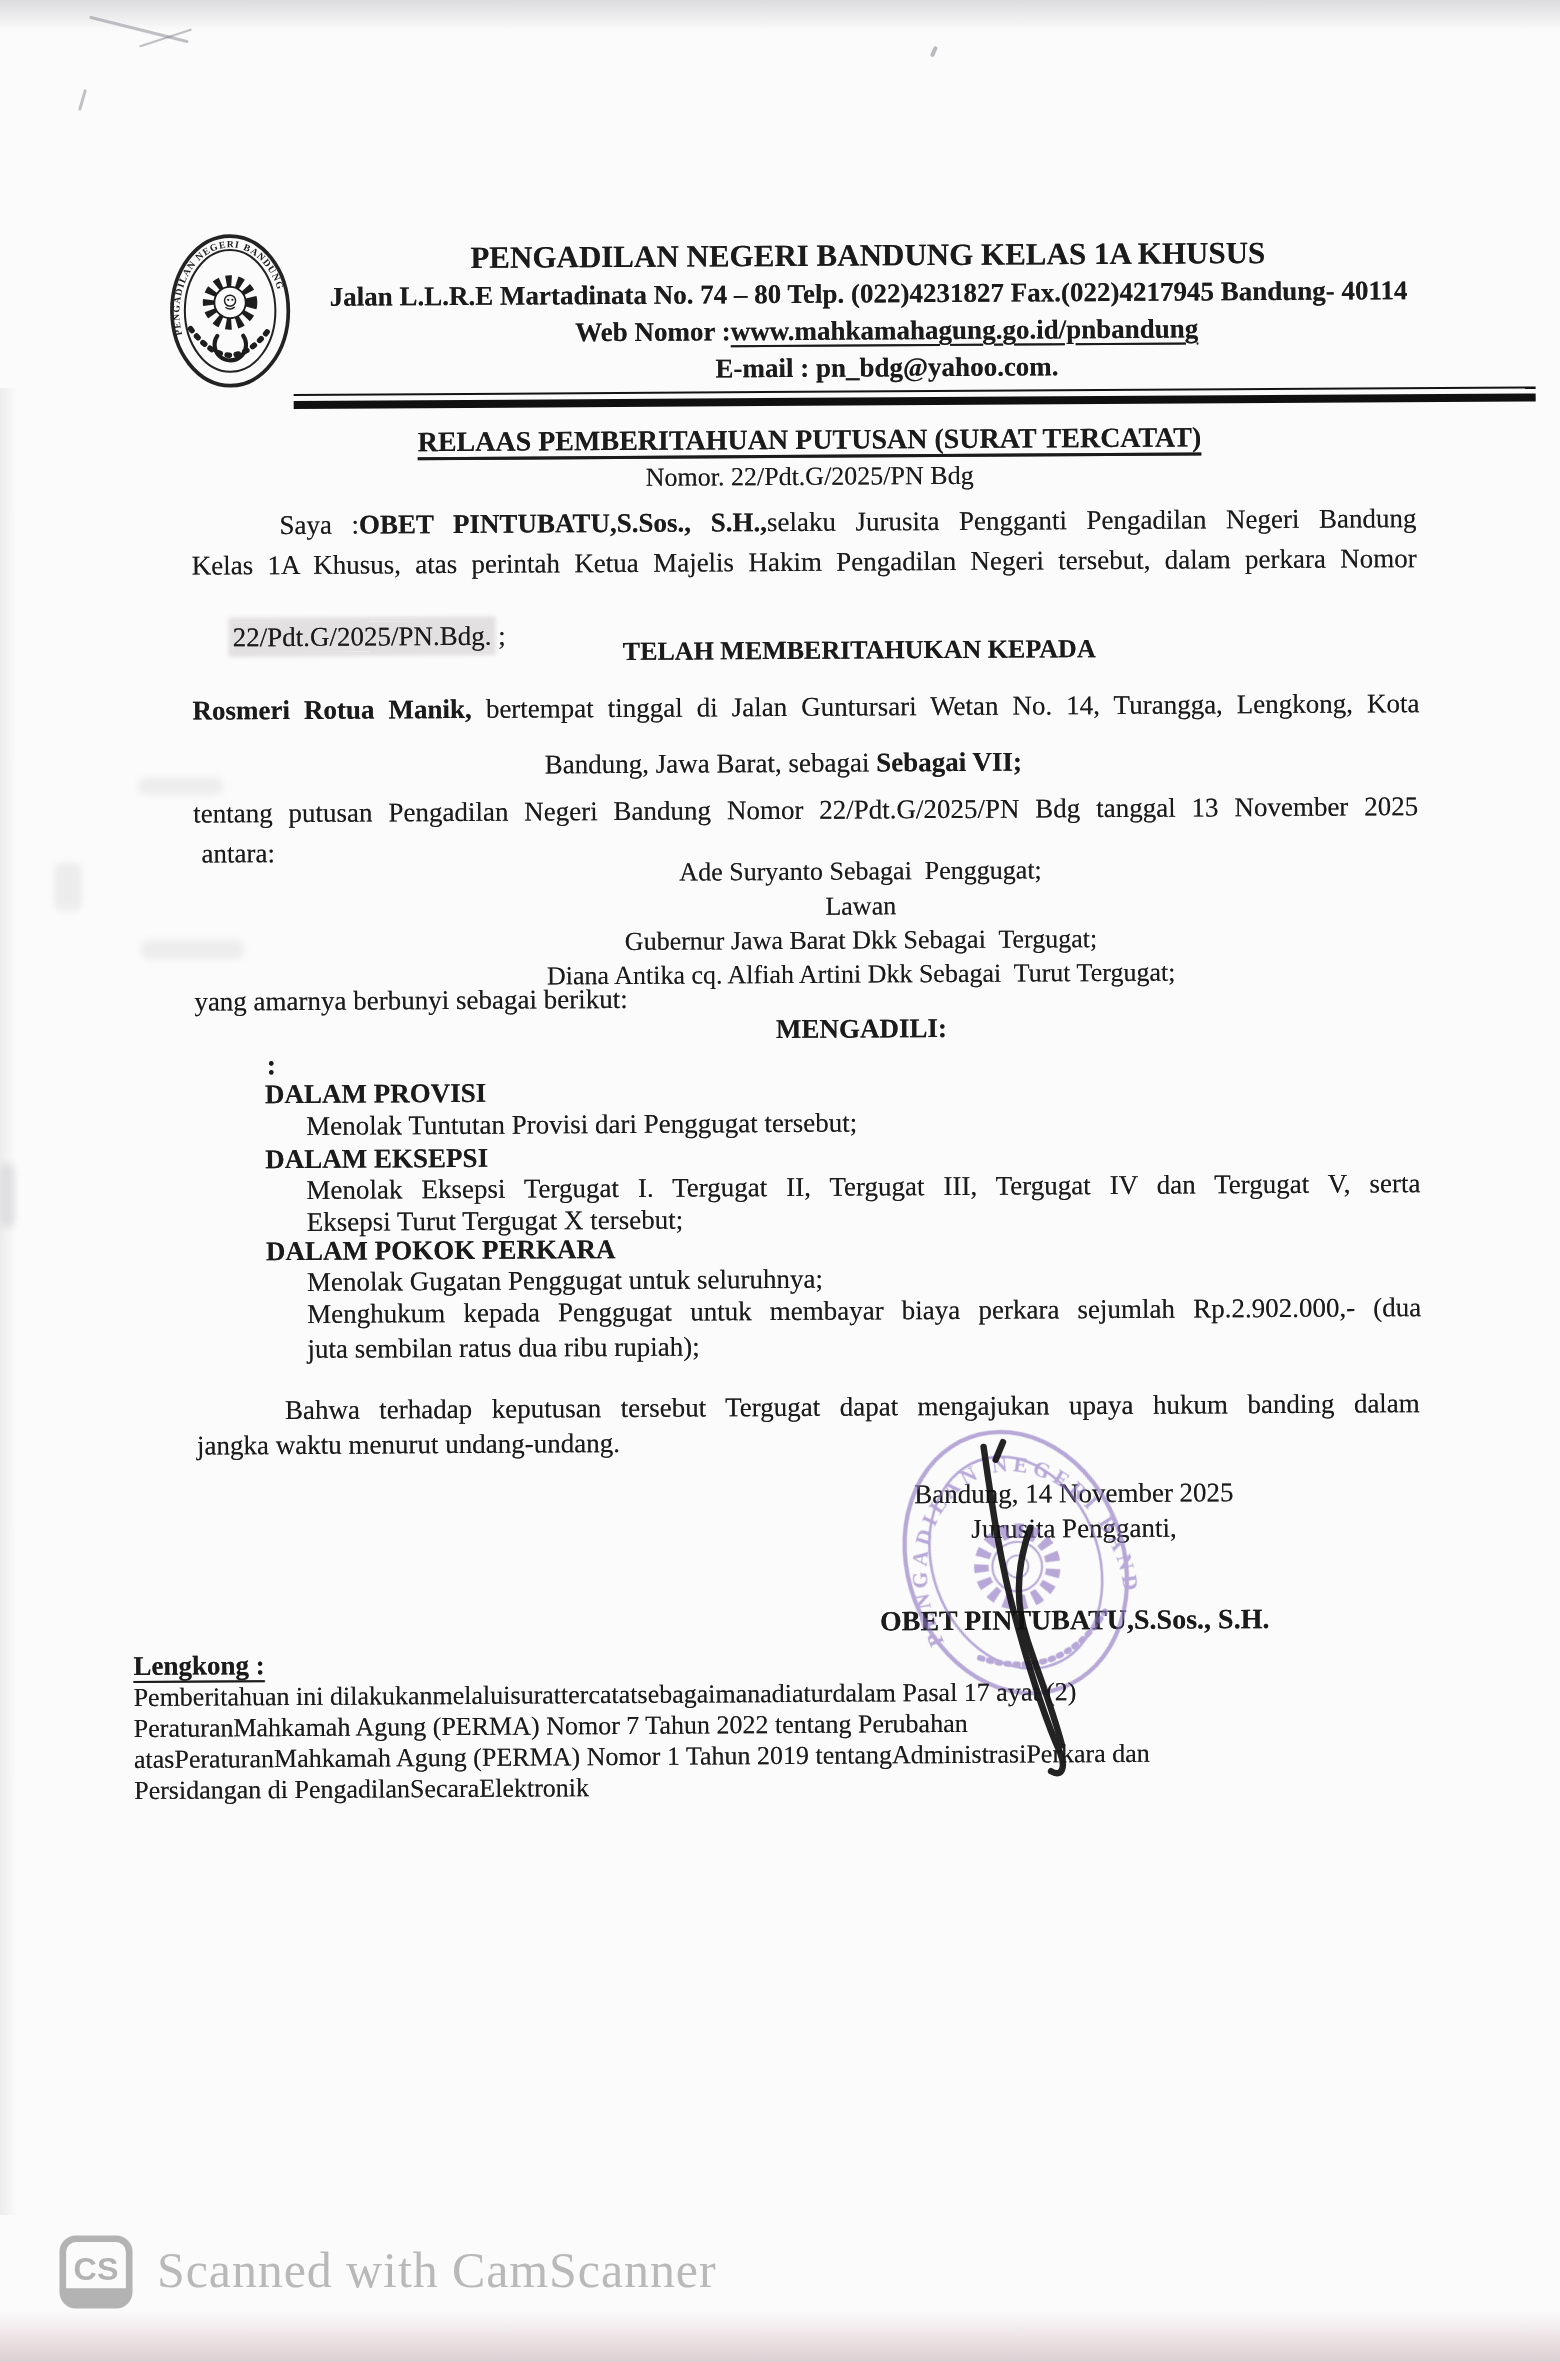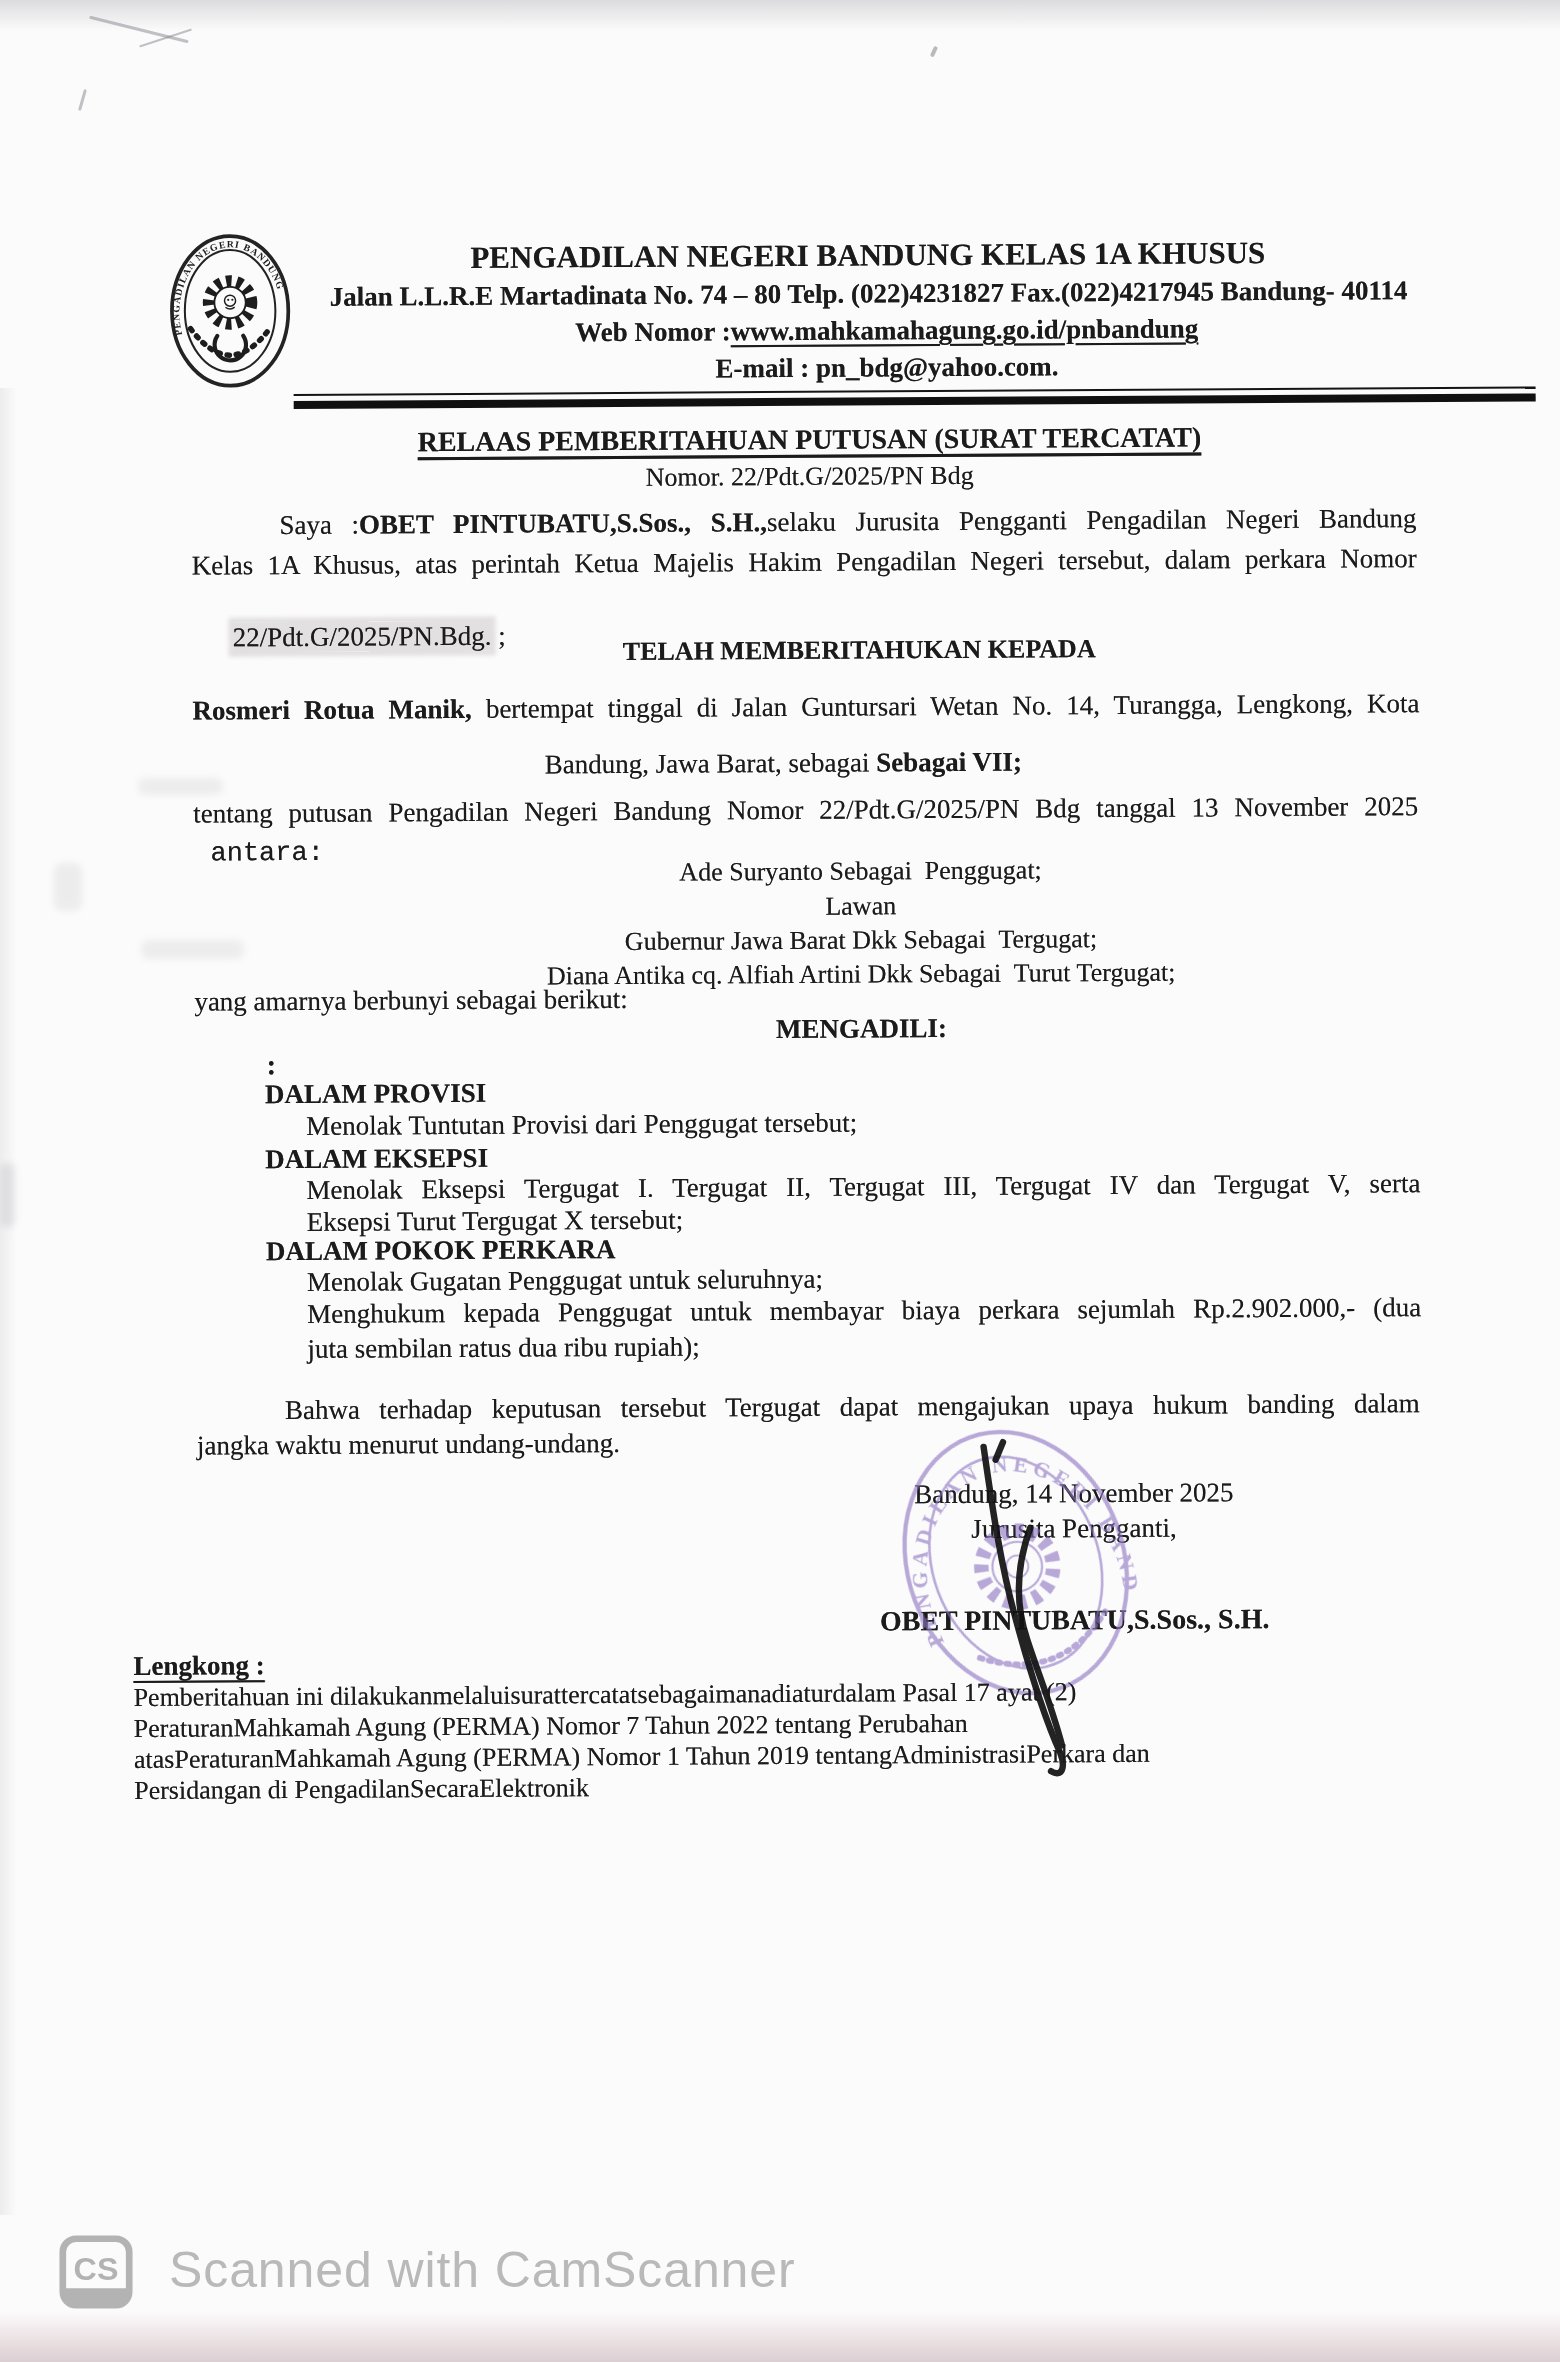--- a/index.html
+++ b/index.html
@@ -1,20 +1,20 @@
 <!DOCTYPE html>
 <html style="font-size:14.8px"><head>
 <meta charset="utf-8">
 <style>
   html,body{margin:0;padding:0;background:#e9e9ec;}
   #page{position:relative;width:1561px;height:2363px;margin:0 auto;background:#fcfbfb;overflow:hidden;}
   .abs{position:absolute;}
   .ser{font-family:"Liberation Serif","DejaVu Serif",serif;color:#1b1b1b;
        text-shadow:0 0 0.6px rgba(25,25,25,.65);}
-  .sans{font-family:Liberation Sans, sans-serif;margin-left:12px;}
+  .sans{font-family:Liberation Serif, serif;}
   .b{font-weight:bold;}
   .ctr{text-align:center;}
   .jl{text-align:justify;text-align-last:justify;}
   .pre{white-space:pre-wrap;}
   .ln{line-height:1.15;font-size:27px;}
   .u{text-decoration:underline;text-decoration-thickness:2.8px;text-underline-offset:5.5px;}
   .ind{display:inline-block;width:88px;}
   .hl{background:#e2e0e0;box-shadow:0 0 4.6px 4.6px #e2e0e0;}
   
   #doc{position:absolute;inset:0;transform:rotate(-0.35deg);transform-origin:50% 40%;}
@@ -97,21 +97,21 @@
 
     <div class="abs ser ln ctr b" style="left:305px;top:636px;width:1112px;font-size:26px;">TELAH MEMBERITAHUKAN KEPADA</div>
     <div class="abs ser ln jl" style="left:194px;top:692px;width:1227px;">
       <span class="b">Rosmeri Rotua Manik,</span><span> bertempat tinggal di Jalan Guntursari Wetan No. 14, Turangga, Lengkong, Kota</span>
     </div>
     <div class="abs ser ln ctr" style="left:194px;top:748px;width:1181px;">
       <span>Bandung, Jawa Barat, sebagai </span><span class="b">Sebagai VII;</span>
     </div>
 
     <div class="abs ser ln jl" style="left:194px;top:795px;width:1225px;">tentang putusan Pengadilan Negeri Bandung Nomor 22/Pdt.G/2025/PN Bdg tanggal 13 November 2025</div>
-    <div class="abs ser ln" style="left:211px;top:835px;font-family:Liberation Mono, monospace;">antara:</div>
+    <div class="abs ser ln" style="left:202px;top:835px;">antara:</div>
 
     <div class="abs ser ln ctr pre" style="left:305px;top:857px;width:1112px;font-size:26px;">Ade Suryanto Sebagai  Penggugat;</div>
     <div class="abs ser ln ctr pre" style="left:305px;top:892px;width:1112px;font-size:26px;">Lawan</div>
     <div class="abs ser ln ctr pre" style="left:305px;top:926px;width:1112px;font-size:26px;">Gubernur Jawa Barat Dkk Sebagai  Tergugat;</div>
     <div class="abs ser ln ctr pre" style="left:305px;top:960px;width:1112px;font-size:26px;">Diana Antika cq. Alfiah Artini Dkk Sebagai  Turut Tergugat;</div>
 
     <div class="abs ser ln" style="left:194px;top:983px;">yang amarnya berbunyi sebagai berikut:</div>
 
     <div class="abs ser ln ctr b" style="left:305px;top:1014px;width:1112px;font-size:27px;">MENGADILI:</div>
     <div class="abs ser ln b" style="left:266px;top:1046px;font-size:28px;">:</div>

